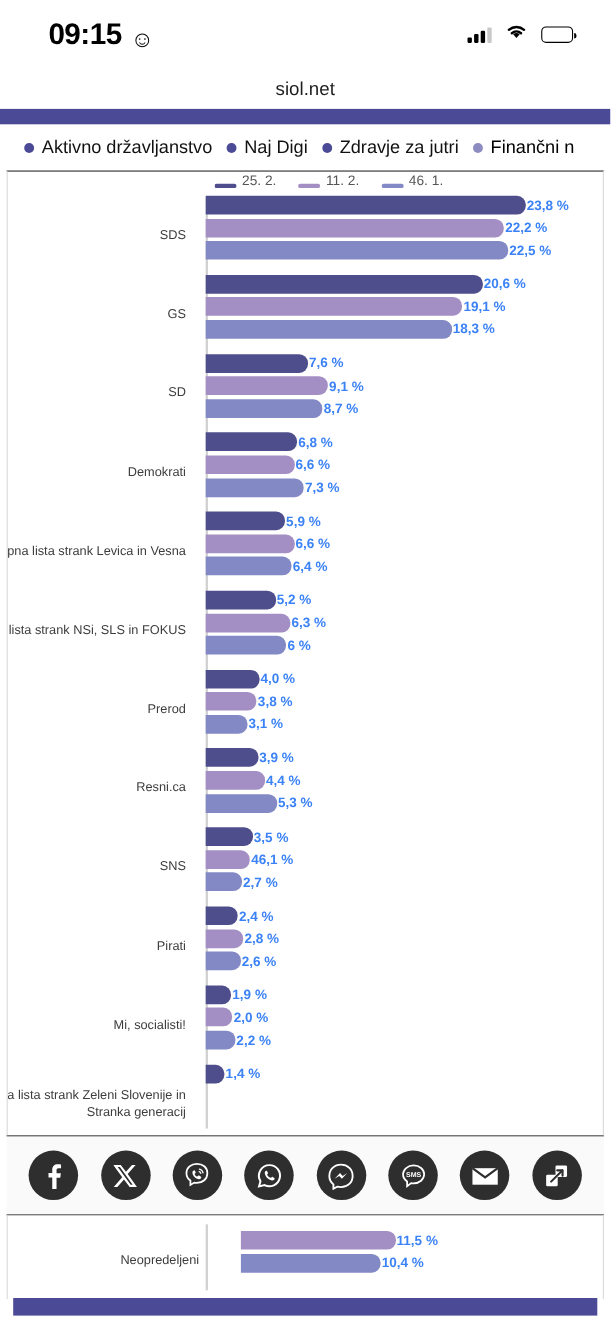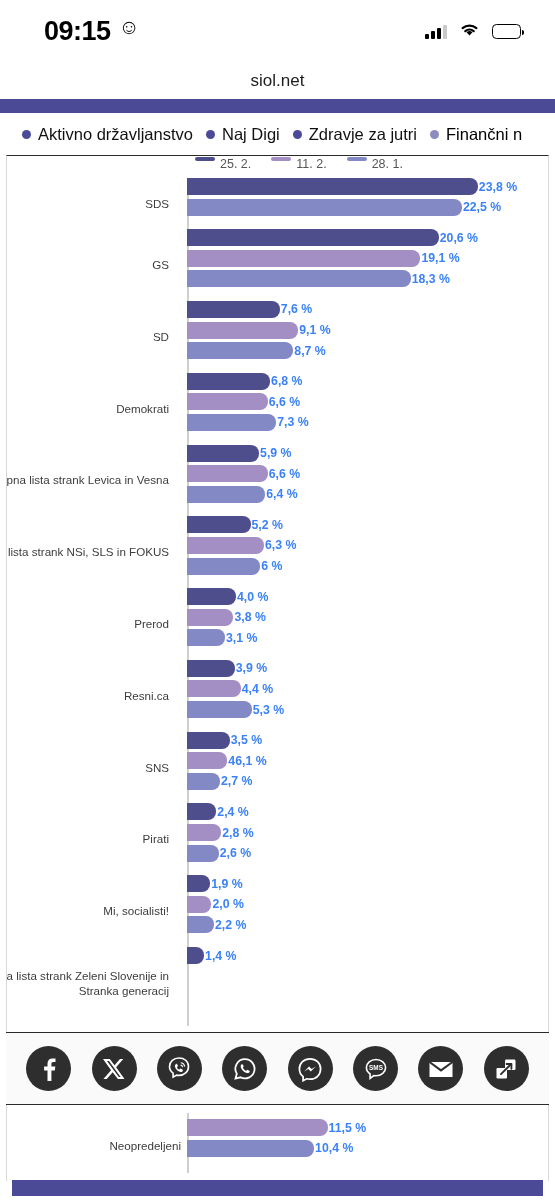--- a/index.html
+++ b/index.html
@@ -9,21 +9,21 @@
     font-family: "Liberation Sans", sans-serif;
     overflow: hidden;
   }
   #app { position: relative; width: 555px; height: 1200px; background: #fff; }
 
   
   .statusbar {
     height: 62px; display: flex; align-items: center;
     justify-content: space-between; padding: 0 34px 0 44px;
   }
-  .sb-left { display: flex; align-items: flex-start; gap: 8px; }
+  .sb-left { display: flex; align-items: flex-end; gap: 8px; }
   .sb-time { font-size: 27px; font-weight: 700; letter-spacing: -0.5px; color: #000; }
   .sb-emoji { font-size: 21px; line-height: 1; }
   .sb-right { display: flex; align-items: center; gap: 11px; }
   .sig { display: flex; align-items: flex-end; gap: 2px; height: 15px; }
   .sig i { display: block; width: 4px; background: #000; border-radius: 1px; }
   .sig i:nth-child(1){ height: 5px; }
   .sig i:nth-child(2){ height: 8px; }
   .sig i:nth-child(3){ height: 11px; }
   .sig i:nth-child(4){ height: 14px; background: #c9c9c9; }
   .batt { width: 29px; height: 15px; border: 1.8px solid #000; border-radius: 4.5px; padding: 1.7px; position: relative; }
@@ -52,21 +52,21 @@
   .chartcard {
     position: relative; margin: 0 6px; border-top: 1.5px solid #2a2a2a;
     border-left: 1.5px solid #d9d9d9; border-right: 1.5px solid #d9d9d9;
     height: 877px; background: #fff; overflow: hidden;
   }
   .legend {
     position: absolute; top: 0px; left: 188px;
     display: flex; gap: 20px; align-items: center; height: 16px;
     overflow: hidden;
   }
-  .lg { display:flex; align-items:flex-start; gap:5px; }
+  .lg { display:flex; align-items:flex-end; gap:5px; }
   .lg-line { width: 20px; height: 4px; border-radius: 2px; }
   .lg-txt { font-size: 12.5px; color: #555; }
 
   .plot { position: absolute; top: 22px; left: 0; right: 0; bottom: 0; }
   .axis { position: absolute; left: 180px; top: 2px; bottom: 6px; width: 1.5px; background: #cfcfcf; }
 
   .grp { position: relative; }
   .grp-label {
     position: absolute; right: 379px; width: 205px; text-align: right;
     font-size: 11.6px; color: #3c3c3c; line-height: 1.32;
@@ -95,21 +95,21 @@
   .footcard {
     margin: 0 6px; position: relative; height: 76px;
     border-left: 1.5px solid #d9d9d9; border-right: 1.5px solid #d9d9d9;
     background: #fff;
   }
   .footcard .axis { left: 180px; top: 8px; bottom: 8px; }
   .foot-label {
     position: absolute; left: 0; width: 174px; text-align: right;
     top: 34px; font-size: 11.6px; color: #3c3c3c;
   }
-  .foot-bars { position: absolute; left: 180px; top: 14px; }
+  .foot-bars { position: absolute; left: 180px; top: 14px; padding-left: 32px; }
   .bottombar { position: absolute; left: 12px; right: 12px; bottom: 4px; height: 16px; background: #4b4a96; }
 </style>
 </head>
 <body>
 
 <div id="app">
 
   <div class="statusbar">
     <div class="sb-left">
       <span class="sb-time">09:15</span>
@@ -163,32 +163,36 @@
         <div class="lg">
           <span class="lg-line" style="background: rgb(79, 78, 140);"></span>
           <span class="lg-txt">25. 2.</span>
         </div>
         <div class="lg">
           <span class="lg-line" style="background: rgb(163, 143, 196);"></span>
           <span class="lg-txt">11. 2.</span>
         </div>
         <div class="lg">
           <span class="lg-line" style="background: rgb(130, 137, 196);"></span>
-          <span class="lg-txt">28. 1.</span>
+          <span class="lg-txt">46. 1.</span>
         </div>
       </div>
     <div class="plot">
       <div class="axis"></div>
       <div id="groups">
           <div class="grp" style="padding-bottom: 10px;">
             <div class="grp-label">SDS</div>
             <div class="bars">
               <div class="barrow">
                 <div class="bar" style="width: 290.836px; background: rgb(79, 78, 140);"></div>
                 <span class="barval">23,8 %</span>
+              </div>
+              <div class="barrow">
+                <div class="bar" style="width: 271.284px; background: rgb(163, 143, 196);"></div>
+                <span class="barval">22,2 %</span>
               </div>
               <div class="barrow">
                 <div class="bar" style="width: 274.95px; background: rgb(130, 137, 196);"></div>
                 <span class="barval">22,5 %</span>
               </div>
             </div>
           </div>
           <div class="grp" style="padding-bottom: 10px;">
             <div class="grp-label">GS</div>
             <div class="bars">

